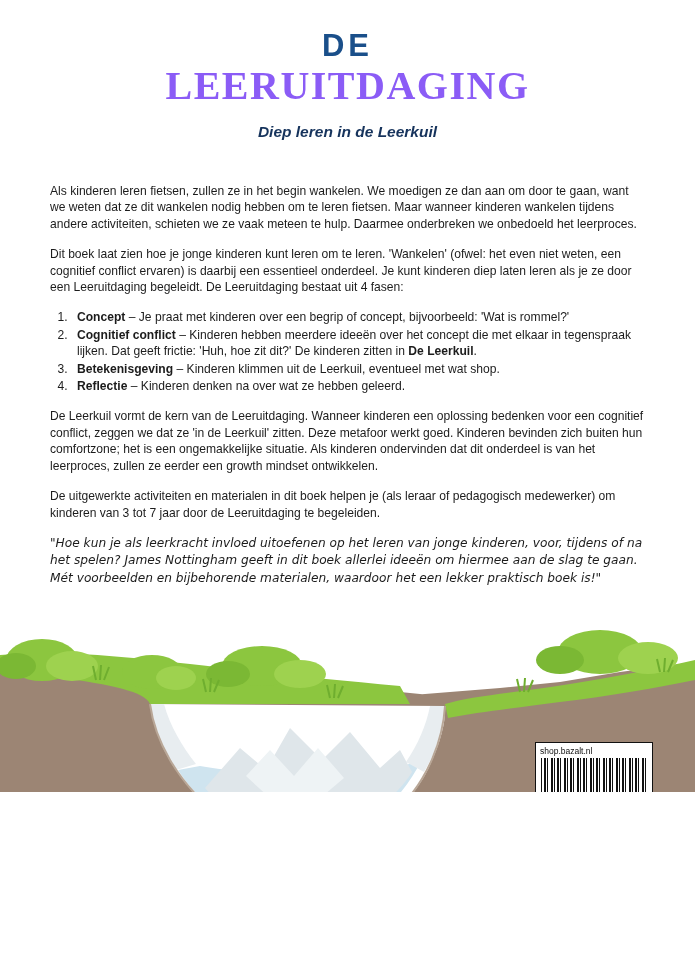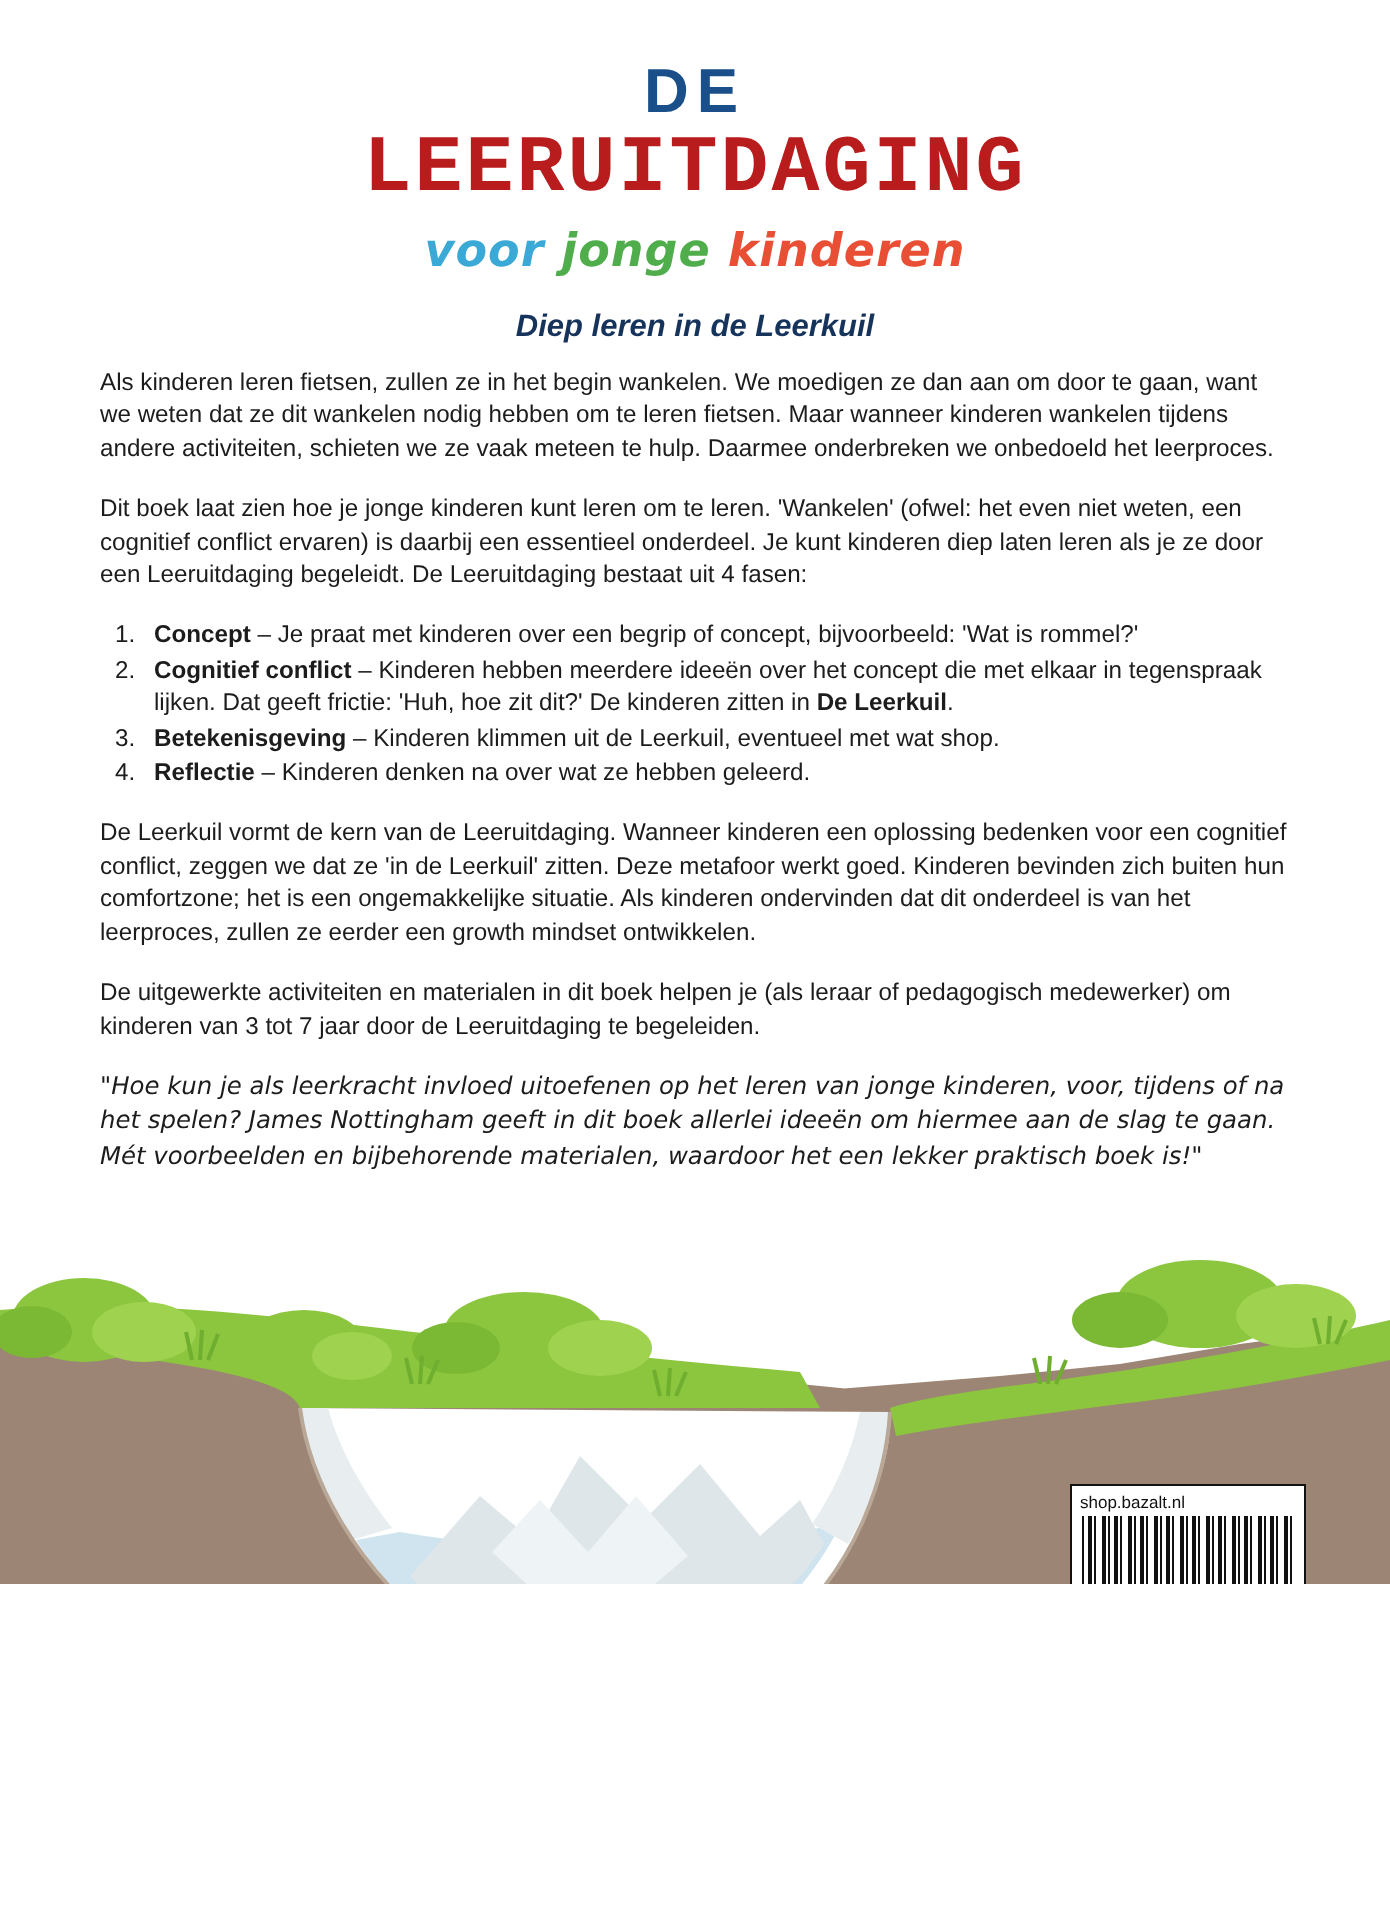--- a/index.html
+++ b/index.html
@@ -32,25 +32,25 @@
   }
   .title-de {
     font-family: "Liberation Sans", sans-serif;
     font-weight: bold;
     font-size: 31px;
     letter-spacing: 4px;
     color: #1a4f8a;
     line-height: 1.05;
   }
   .title-main {
-    font-family: Liberation Mono, monospace;
+    font-family: Liberation Serif, serif;
     font-weight: bold;
     font-size: 40px;
     letter-spacing: 1.5px;
-    color: #b91c1c;
+    color: #8b5cf6;
     line-height: 1.05;
     margin-top: 2px;
   }
   .title-sub {
     margin-top: 7px;
     font-family: "DejaVu Sans", sans-serif;
     font-style: italic;
     font-weight: bold;
     font-size: 23px;
     letter-spacing: 0.5px;
@@ -220,25 +220,20 @@
   }
 </style>
 </head>
 <body>
 
 <div class="page">
 
   <div class="title-block">
     <div class="title-de">DE</div>
     <div class="title-main">LEERUITDAGING</div>
-    <div class="title-sub">
-      <span style="color:#3aa9d6;">voor</span>
-      <span style="color:#4fae4b;">jonge</span>
-      <span style="color:#e94f35;">kinderen</span>
-    </div>
     <div class="title-tagline">Diep leren in de Leerkuil</div>
   </div>
 
   <div class="body-text">
     <p>Als kinderen leren fietsen, zullen ze in het begin wankelen. We moedigen ze dan aan om door te gaan, want we weten dat ze dit wankelen nodig hebben om te leren fietsen. Maar wanneer kinderen wankelen tijdens andere activiteiten, schieten we ze vaak meteen te hulp. Daarmee onderbreken we onbedoeld het leerproces.</p>
     <p>Dit boek laat zien hoe je jonge kinderen kunt leren om te leren. 'Wankelen' (ofwel: het even niet weten, een cognitief conflict ervaren) is daarbij een essentieel onderdeel. Je kunt kinderen diep laten leren als je ze door een Leeruitdaging begeleidt. De Leeruitdaging bestaat uit 4 fasen:</p>
 
     <ol class="phases">
       <li>
         <b>Concept</b><span> – Je praat met kinderen over een begrip of concept, bijvoorbeeld: 'Wat is rommel?'</span>

